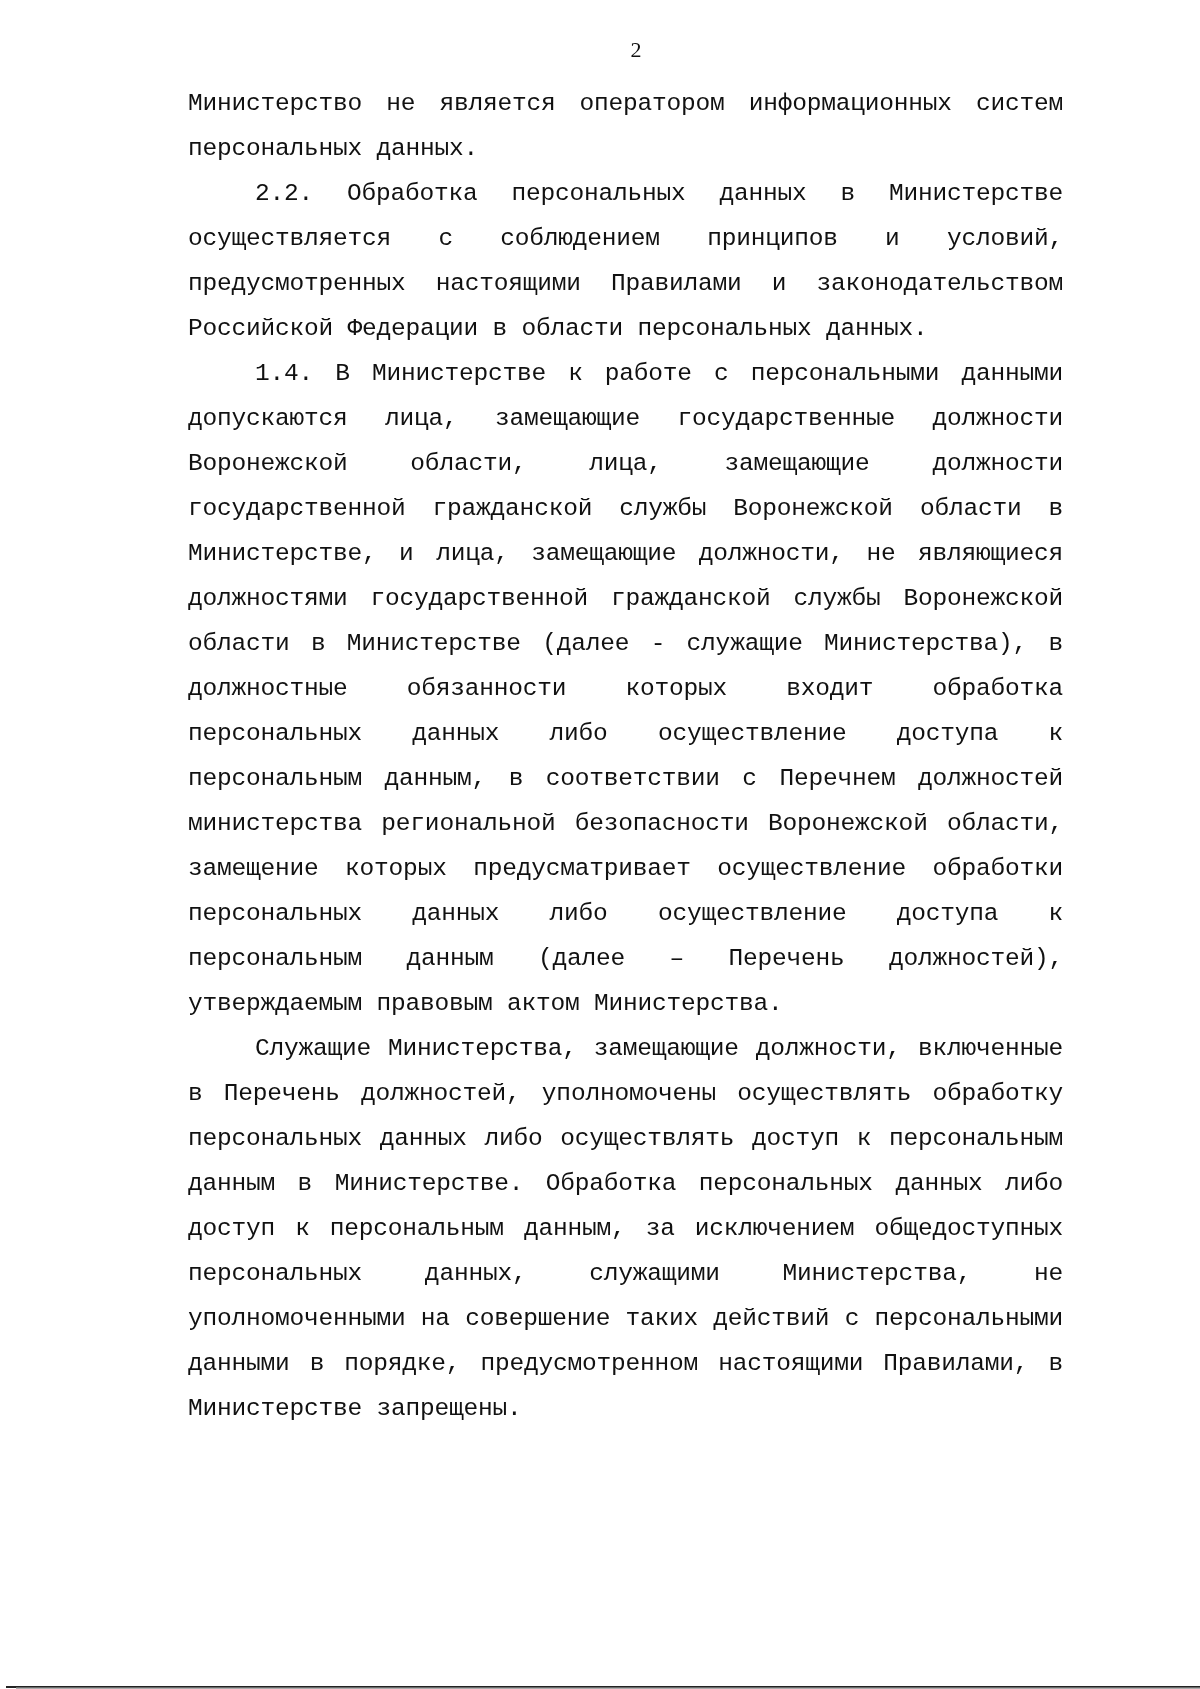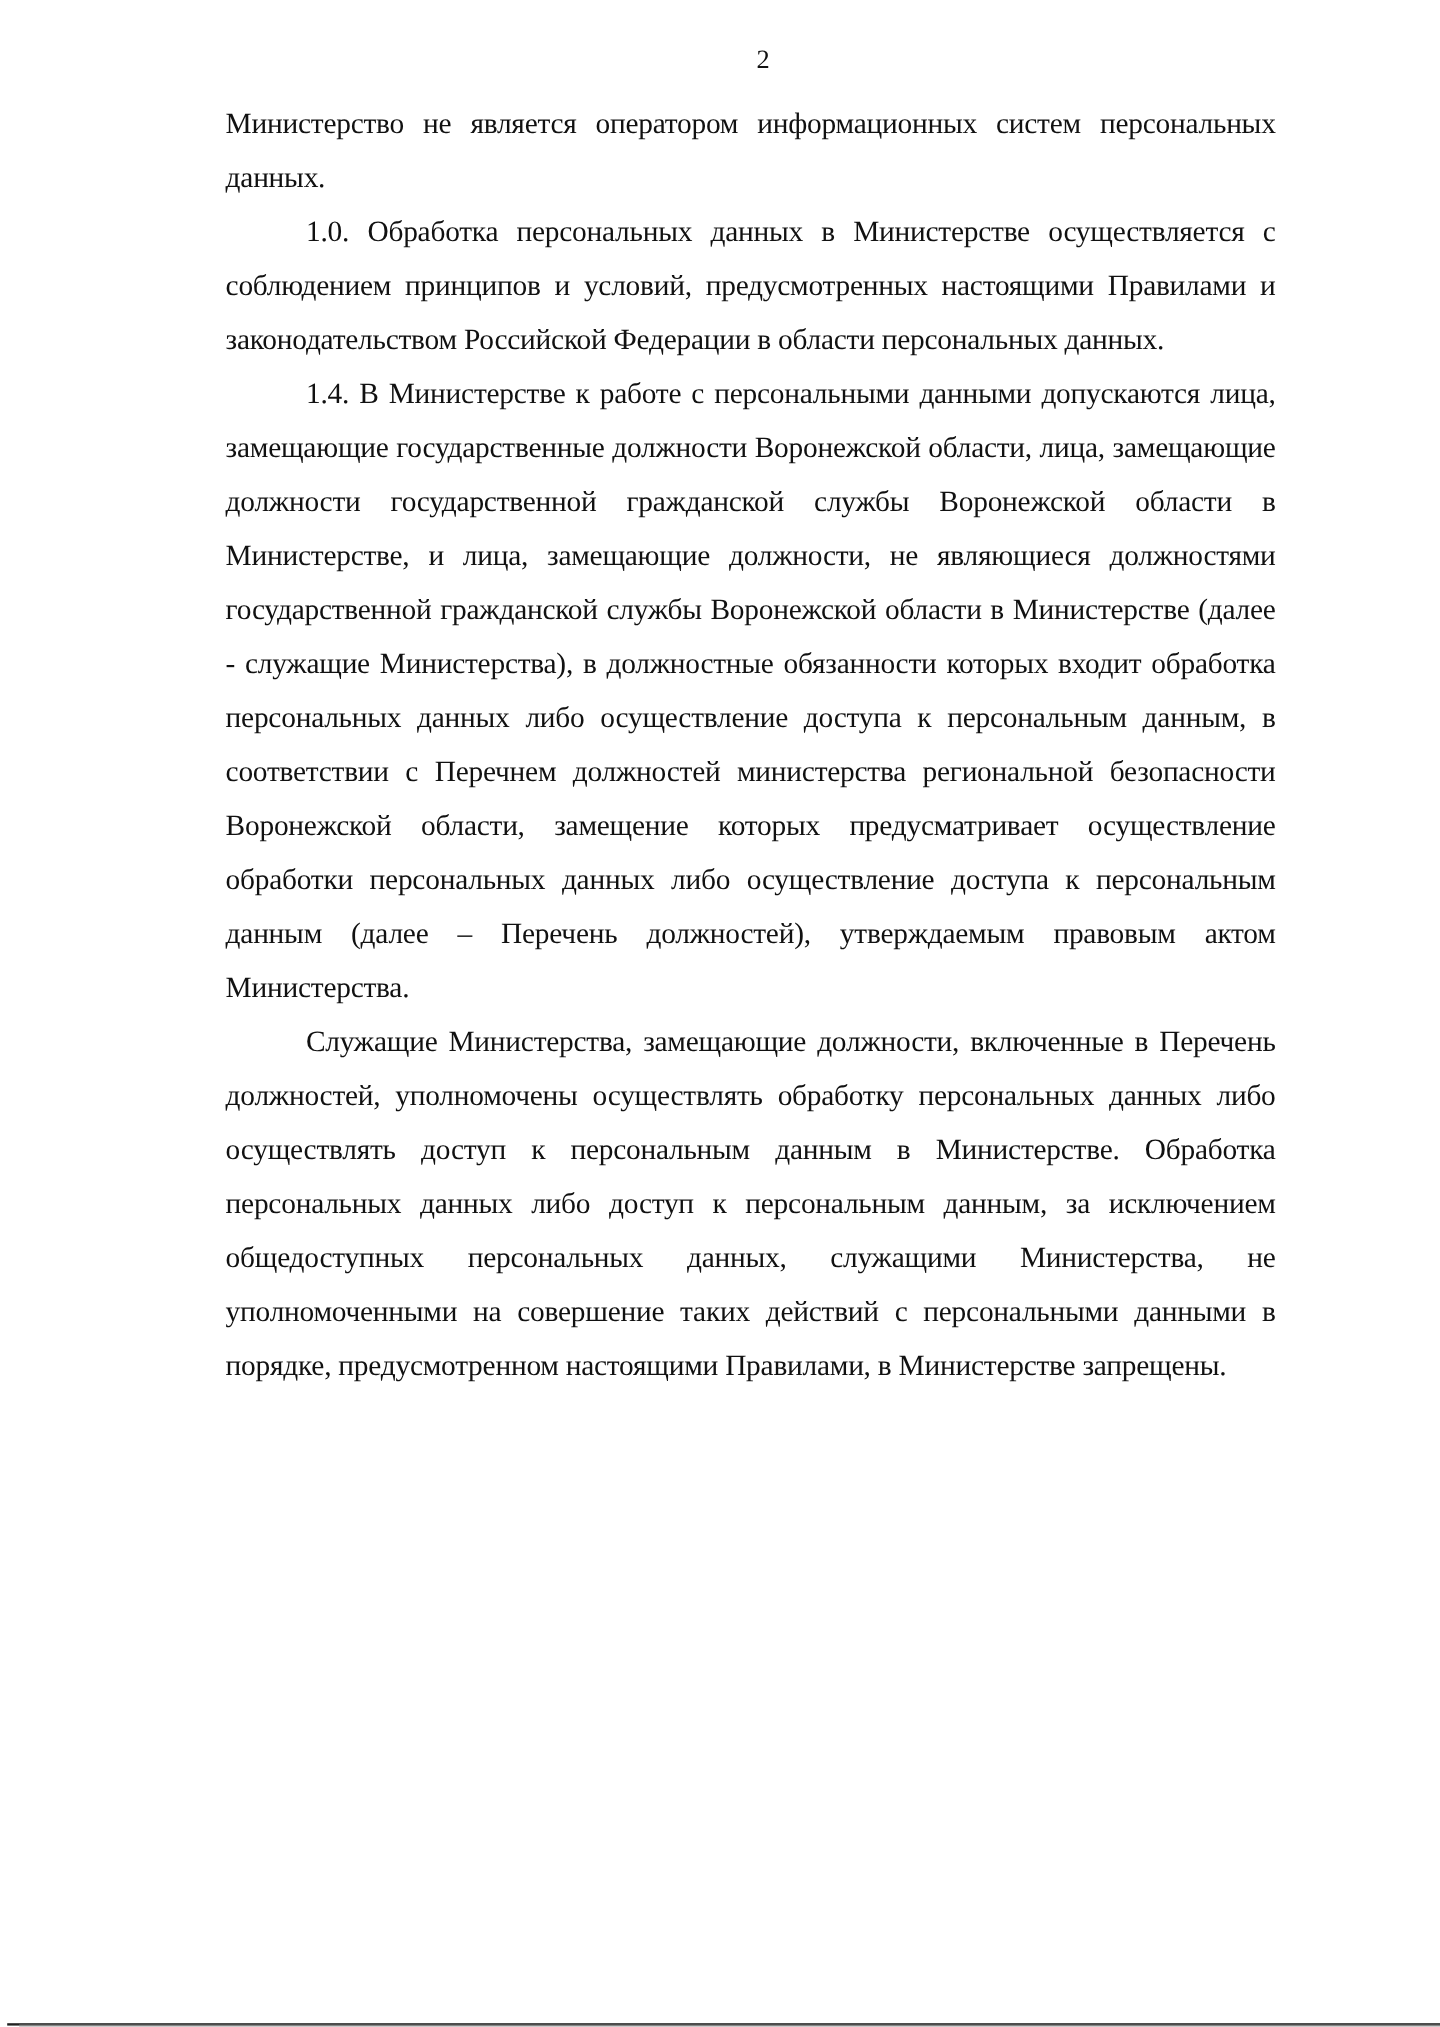--- a/index.html
+++ b/index.html
@@ -33,20 +33,21 @@
       width: 875px;
     }
     .para {
       margin: 0;
       font-size: 24.5px;
       line-height: 45px;
       text-align: justify;
       text-align-last: left;
       letter-spacing: -0.2px;
       word-spacing: 0px;
+      font-family: Liberation Mono, monospace;
     }
     .para.indent {
       text-indent: 67px;
     }
     .bottom-rule {
       position: absolute;
       left: 6px;
       top: 1686px;
       width: 1194px;
       height: 2px;
@@ -62,19 +63,19 @@
       opacity: 0.7;
     }
   </style>
 </head>
 <body>
 
 <div class="page-number">2</div>
 
 <div class="doc-body">
   <p class="para">Министерство не является оператором информационных систем персональных данных.</p>
-  <p class="para indent">1.0. Обработка персональных данных в Министерстве осуществляется с соблюдением принципов и условий, предусмотренных настоящими Правилами и законодательством Российской Федерации в области персональных данных.</p>
+  <p class="para indent">2.2. Обработка персональных данных в Министерстве осуществляется с соблюдением принципов и условий, предусмотренных настоящими Правилами и законодательством Российской Федерации в области персональных данных.</p>
   <p class="para indent">1.4. В Министерстве к работе с персональными данными допускаются лица, замещающие государственные должности Воронежской области, лица, замещающие должности государственной гражданской службы Воронежской области в Министерстве, и лица, замещающие должности, не являющиеся должностями государственной гражданской службы Воронежской области в Министерстве (далее - служащие Министерства), в должностные обязанности которых входит обработка персональных данных либо осуществление доступа к персональным данным, в соответствии с Перечнем должностей министерства региональной безопасности Воронежской области, замещение которых предусматривает осуществление обработки персональных данных либо осуществление доступа к персональным данным (далее – Перечень должностей), утверждаемым правовым актом Министерства.</p>
   <p class="para indent">Служащие Министерства, замещающие должности, включенные в Перечень должностей, уполномочены осуществлять обработку персональных данных либо осуществлять доступ к персональным данным в Министерстве. Обработка персональных данных либо доступ к персональным данным, за исключением общедоступных персональных данных, служащими Министерства, не уполномоченными на совершение таких действий с персональными данными в порядке, предусмотренном настоящими Правилами, в Министерстве запрещены.</p>
 </div>
 
 <div class="bottom-rule"></div>
 <div class="bottom-rule-shade"></div>
 
 </body></html>

